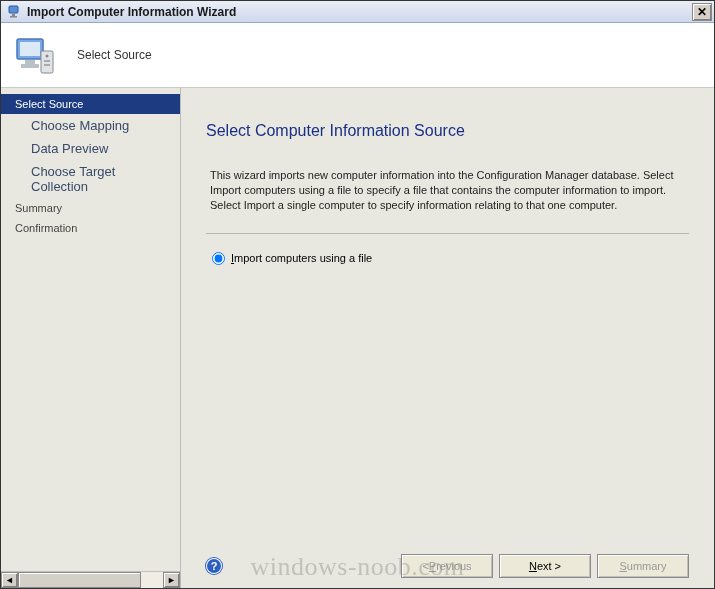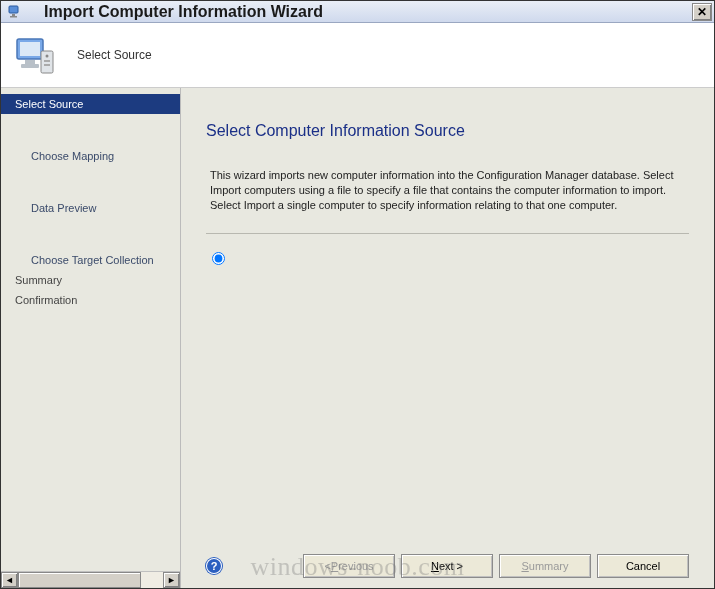--- a/index.html
+++ b/index.html
@@ -25,24 +25,23 @@
     padding: 0 2px 0 6px;
     border-bottom: 1px solid #9aa7c1;
   }
   .titlebar .icon {
     width: 16px; height: 16px;
     margin-right: 4px;
     display: inline-flex; align-items: center; justify-content: center;
   }
   .titlebar .title {
     font-weight: bold;
-    font-size: 16px;
+    font-size: 12px;
     color: #1a1a1a;
     flex: 1;
-    margin-left: 17px;
   }
   .titlebar .close-btn {
     width: 20px; height: 18px;
     background: #d4d0c8;
     border: 1px solid #888;
     box-shadow: inset 1px 1px 0 #fff, inset -1px -1px 0 #808080;
     display: flex; align-items: center; justify-content: center;
     font-family: Arial, sans-serif;
     font-weight: bold;
     font-size: 12px;
@@ -90,22 +89,21 @@
     cursor: default;
     font-size: 11px;
   }
   .step.selected {
     background: #1c3b80;
     color: #fff;
   }
   .substep {
     padding: 4px 8px 4px 30px;
     color: #3a4a6a;
-    font-size: 11px;
-    margin-top: 32px;
+    font-size: 13px;
   }
   .hscroll {
     height: 17px;
     background: #ece9d8;
     border-top: 1px solid #c0c0c0;
     display: flex;
     align-items: stretch;
   }
   .hscroll .arrow {
     width: 17px;
@@ -272,38 +270,38 @@
       </div>
     </div>
 
     <div class="main">
       <h1 class="heading">Select Computer Information Source</h1>
       <div class="desc">This wizard imports new computer information into the Configuration Manager database. Select Import computers using a file to specify a file that contains the computer information to import. Select Import a single computer to specify information relating to that one computer.</div>
       <hr class="rule">
       <div class="radio-group">
         <div class="radio-row">
           <input type="radio" name="src" checked="" style="">
+          <label><span class="u">I</span><span>mport computers using a file</span></label>
         </div>
       </div>
 
       <div class="footer">
         <div class="help-icon">?</div>
         <button class="btn disabled">
           <span>&lt; </span>
             <span class="u">P</span>
             <span>revious</span>
         </button>
         <button class="btn">
           <span class="u">N</span>
             <span>ext &gt;</span>
         </button>
         <button class="btn disabled">
           <span class="u">S</span>
             <span>ummary</span>
         </button>
-        <button class="btn">Cancel</button>
       </div>
 
     </div>
   </div>
 
   <div class="watermark">windows-noob.com</div>
 </div>
 
 </body></html>

